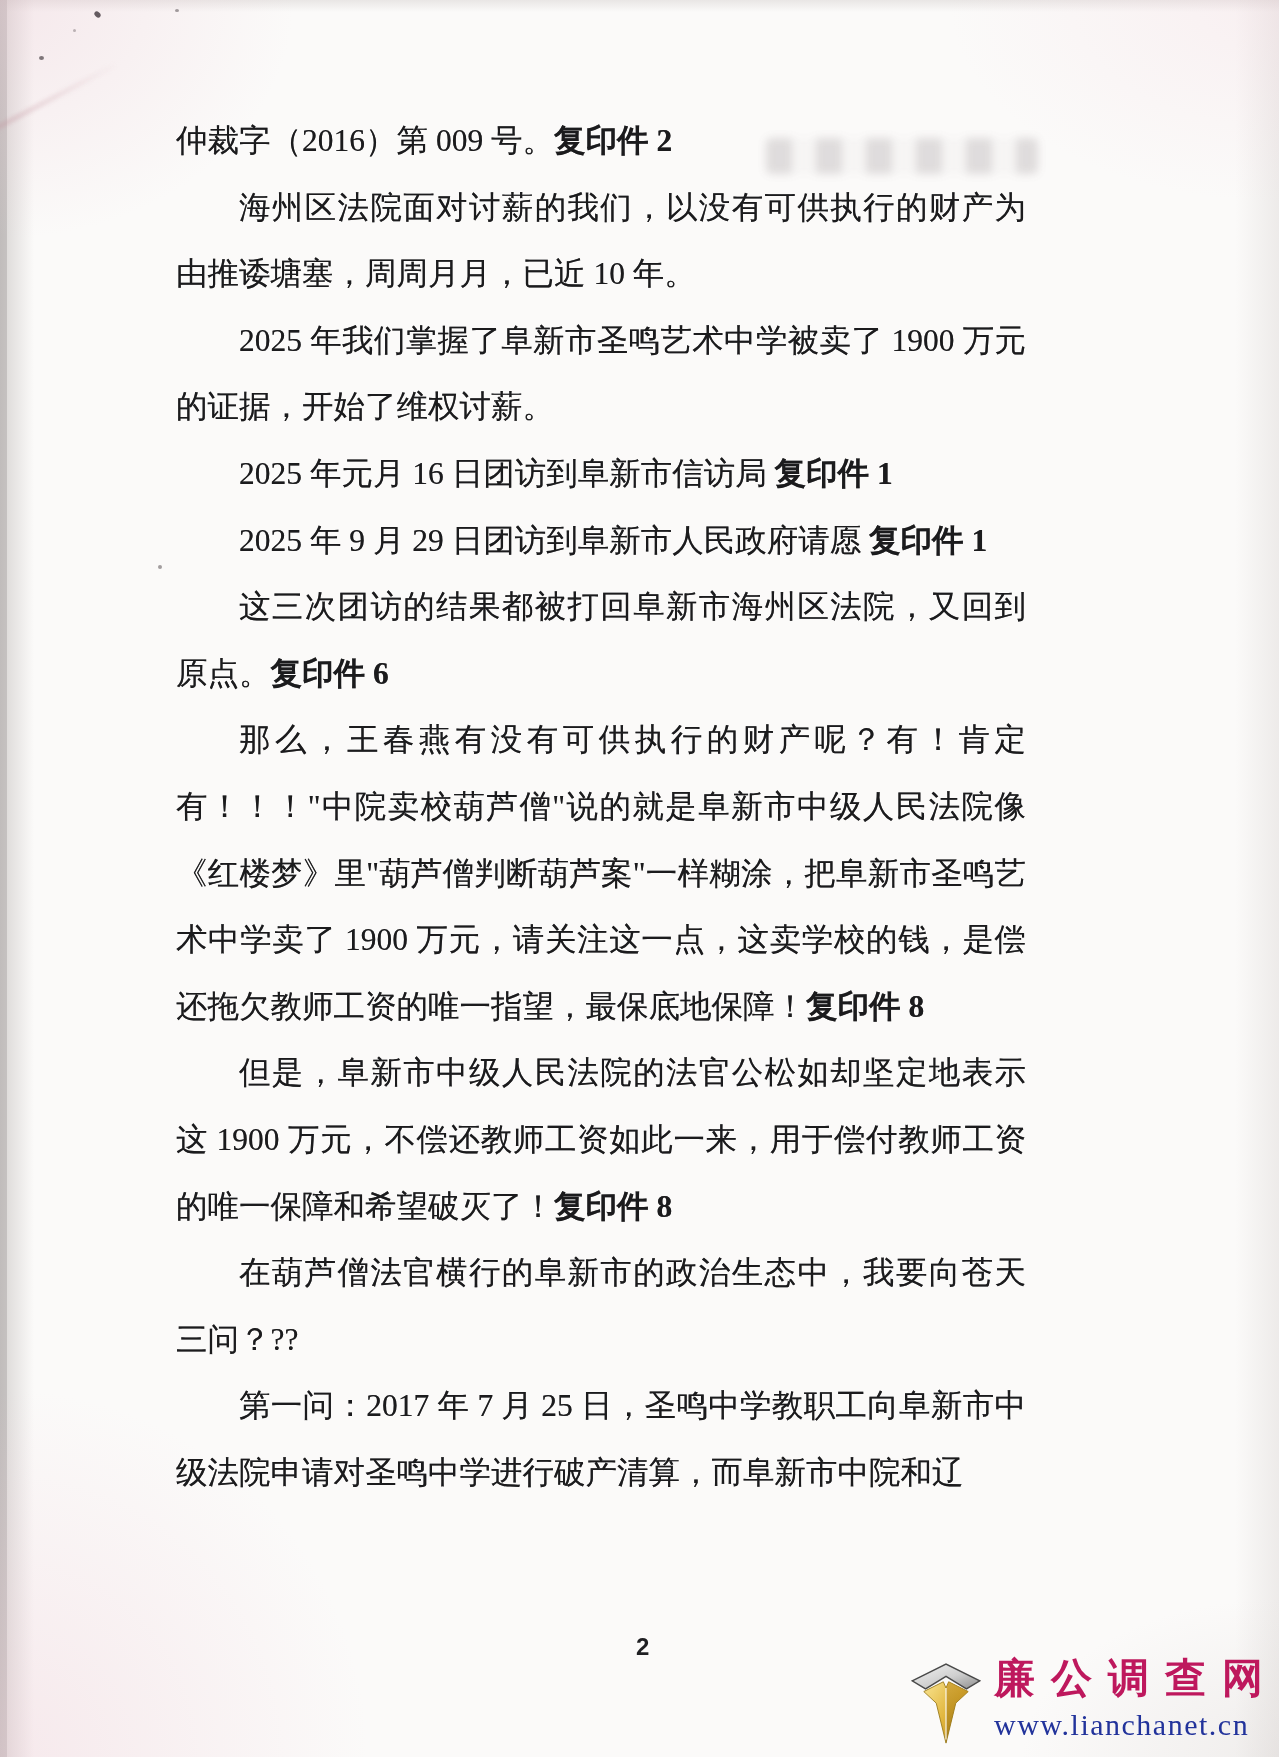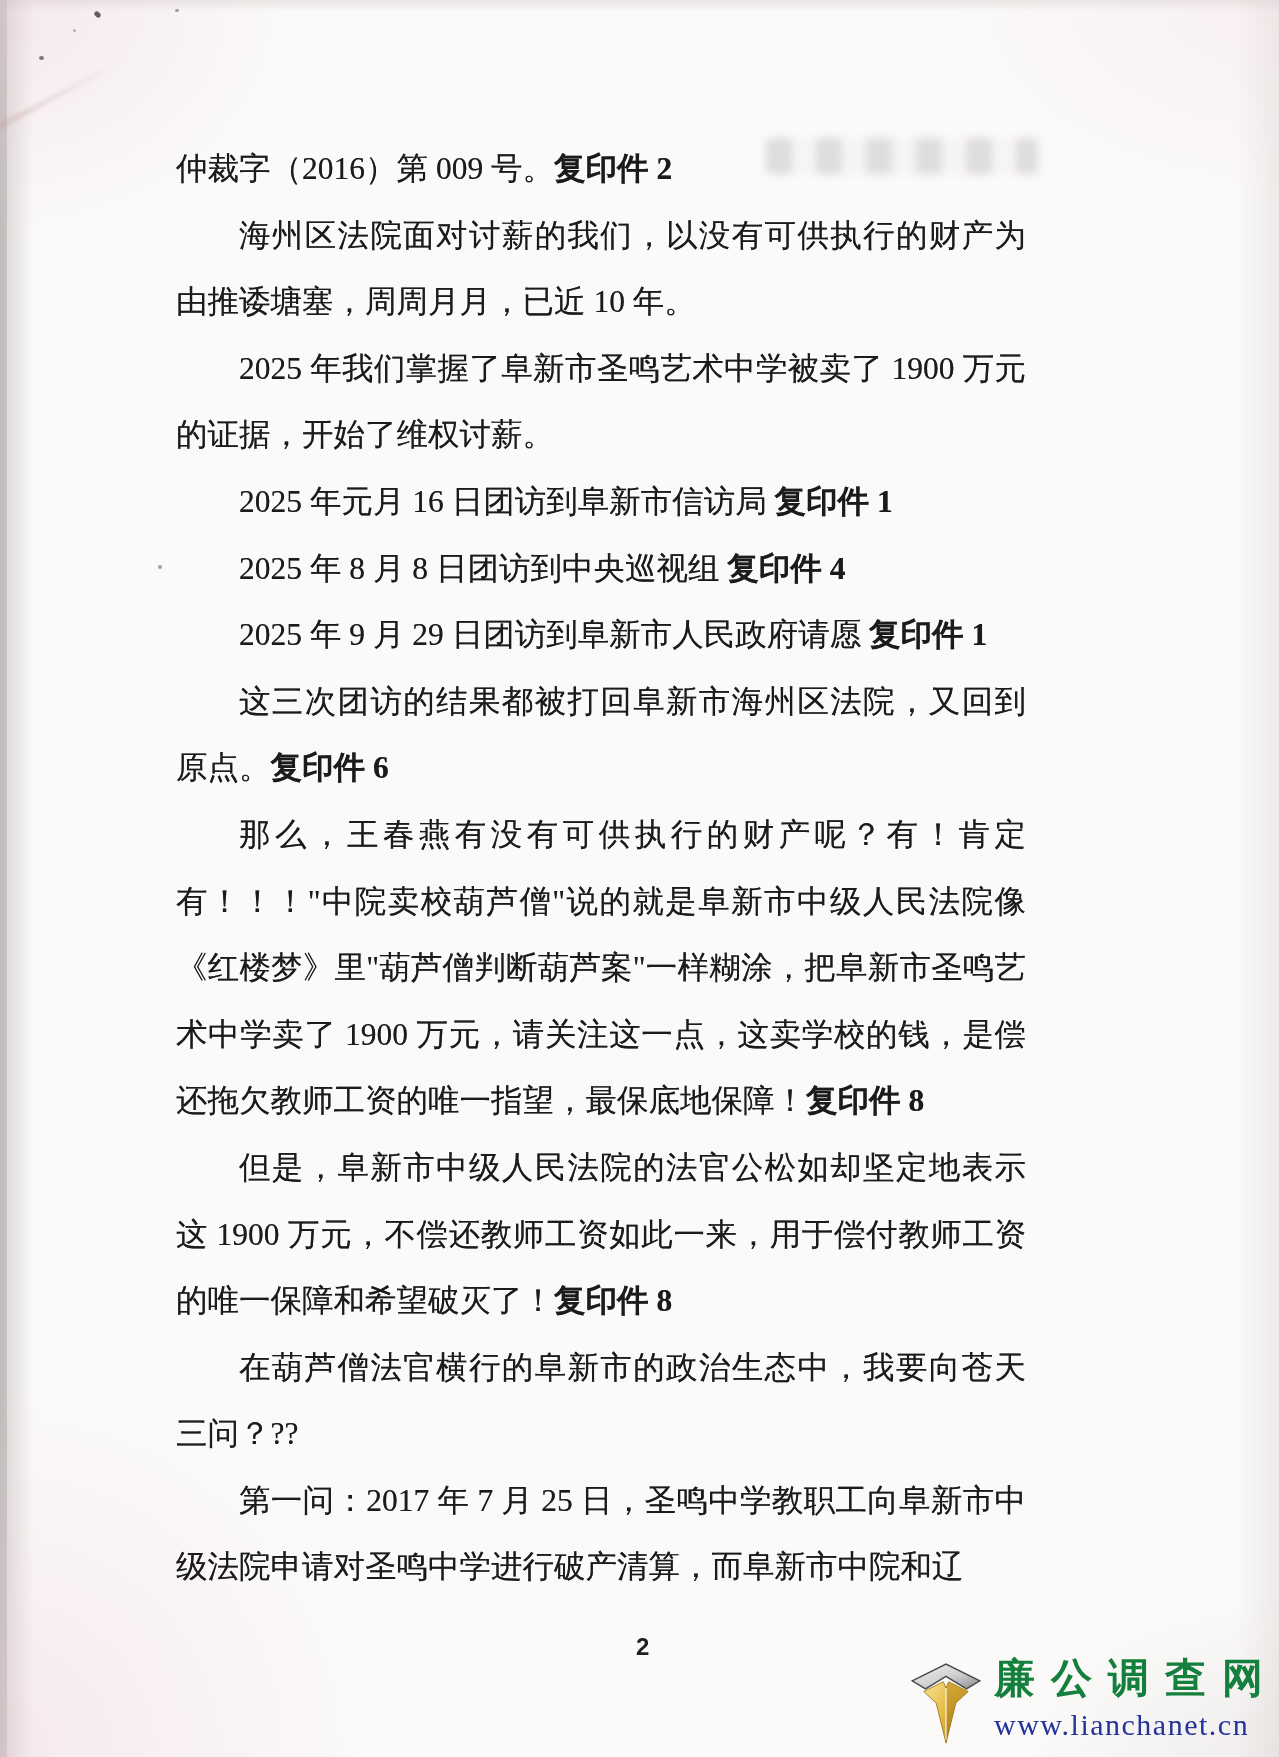--- a/index.html
+++ b/index.html
@@ -33,21 +33,21 @@
   .speck.s2{left:39px;top:56px;width:5px;height:4px;opacity:.7;}
   .speck.s3{left:175px;top:9px;width:4px;height:3px;opacity:.5;}
   .speck.s4{left:73px;top:29px;width:3px;height:3px;opacity:.35;}
   .speck.s5{left:158px;top:565px;width:4px;height:4px;opacity:.5;}
   .ghost{position:absolute;left:766px;top:138px;width:272px;height:36px;border-radius:5px;
     background:repeating-linear-gradient(90deg,
       rgba(128,118,122,.30) 0 26px, rgba(128,118,122,.05) 26px 50px);
     filter:blur(4px);opacity:.75;}
   
   .doc-body{
-    position:absolute;left:176px;top:136px;width:850px;
+    position:absolute;left:176px;top:108px;width:850px;
     font-size:31.5px;line-height:66.6px;color:#1b1b1d;
     text-align:justify;text-align-last:left;
     text-shadow:0 0 .6px rgba(25,25,28,.65);
   }
   .doc-body p{margin:0;}
   .doc-body p.indent{text-indent:2em;}
   .label-bold{font-weight:bold;}
   
   .page-number{
     position:absolute;left:636px;top:1633px;
@@ -85,21 +85,20 @@
 <div class="speck s3"></div>
 <div class="speck s4"></div>
 <div class="speck s5"></div>
 <div class="ghost"></div>
 
 <main class="doc-body">
     <p class=""><span>仲裁字（2016）第 009 号。</span><span class="label-bold">复印件 2</span></p>
     <p class="indent"><span>海州区法院面对讨薪的我们，以没有可供执行的财产为由推诿塘塞，周周月月，已近 10 年。</span></p>
     <p class="indent"><span>2025 年我们掌握了阜新市圣鸣艺术中学被卖了 1900 万元的证据，开始了维权讨薪。</span></p>
     <p class="indent"><span>2025 年元月 16 日团访到阜新市信访局 </span><span class="label-bold">复印件 1</span></p>
-    <p class="indent"><span>2025 年 8 月 8 日团访到中央巡视组 </span><span class="label-bold">复印件 4</span></p>
     <p class="indent"><span>2025 年 9 月 29 日团访到阜新市人民政府请愿 </span><span class="label-bold">复印件 1</span></p>
     <p class="indent"><span>这三次团访的结果都被打回阜新市海州区法院，又回到原点。</span><span class="label-bold">复印件 6</span></p>
     <p class="indent"><span>那么，王春燕有没有可供执行的财产呢？有！肯定有！！！"中院卖校葫芦僧"说的就是阜新市中级人民法院像《红楼梦》里"葫芦僧判断葫芦案"一样糊涂，把阜新市圣鸣艺术中学卖了 1900 万元，请关注这一点，这卖学校的钱，是偿还拖欠教师工资的唯一指望，最保底地保障！</span><span class="label-bold">复印件 8</span></p>
     <p class="indent"><span>但是，阜新市中级人民法院的法官公松如却坚定地表示这 1900 万元，不偿还教师工资如此一来，用于偿付教师工资的唯一保障和希望破灭了！</span><span class="label-bold">复印件 8</span></p>
     <p class="indent"><span>在葫芦僧法官横行的阜新市的政治生态中，我要向苍天三问？??</span></p>
     <p class="indent"><span>第一问：2017 年 7 月 25 日，圣鸣中学教职工向阜新市中级法院申请对圣鸣中学进行破产清算，而阜新市中院和辽</span></p>
   </main>
 
 <div class="page-number">2</div>
 
@@ -120,16 +119,16 @@
         <stop offset="0" stop-color="#c08d1c"></stop>
         <stop offset="1" stop-color="#8a6508"></stop>
       </linearGradient>
     </defs>
     <polygon points="7,22 45,3 83,22 68,31 45,17 22,31" fill="url(#gSilver)" stroke="#4a4a4a" stroke-width="1.6"></polygon>
     <polygon points="20,34 42,23 45,30 48,23 70,34 56,47 45,92 34,47" fill="url(#gGold)" stroke="#9a7a1a" stroke-width="1"></polygon>
     <polygon points="45,30 48,23 70,34 56,47 45,92" fill="url(#gGoldDark)" opacity="0.55"></polygon>
     <line x1="45" y1="30" x2="45" y2="88" stroke="#fff" stroke-width="2" opacity="0.6"></line>
   </svg>
   <div class="wm-text">
-    <div class="wm-name" style="color: #15803d;">廉公调查网</div>
+    <div class="wm-name" style="color: #be185d;">廉公调查网</div>
     <div class="wm-url" style="color: rgb(34, 51, 155);">www.lianchanet.cn</div>
   </div>
 </div>
 
 </body></html>

